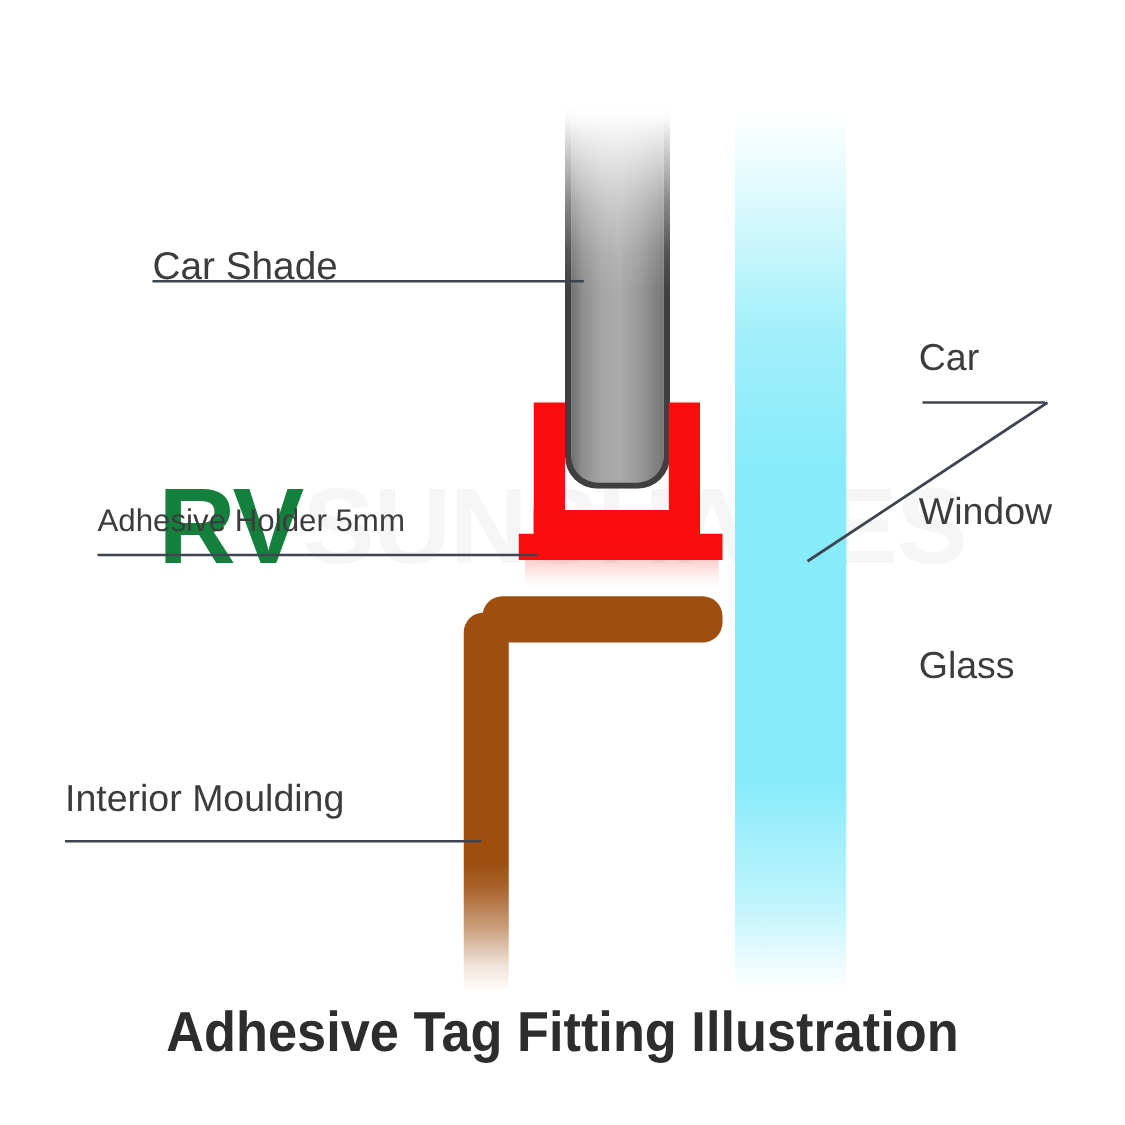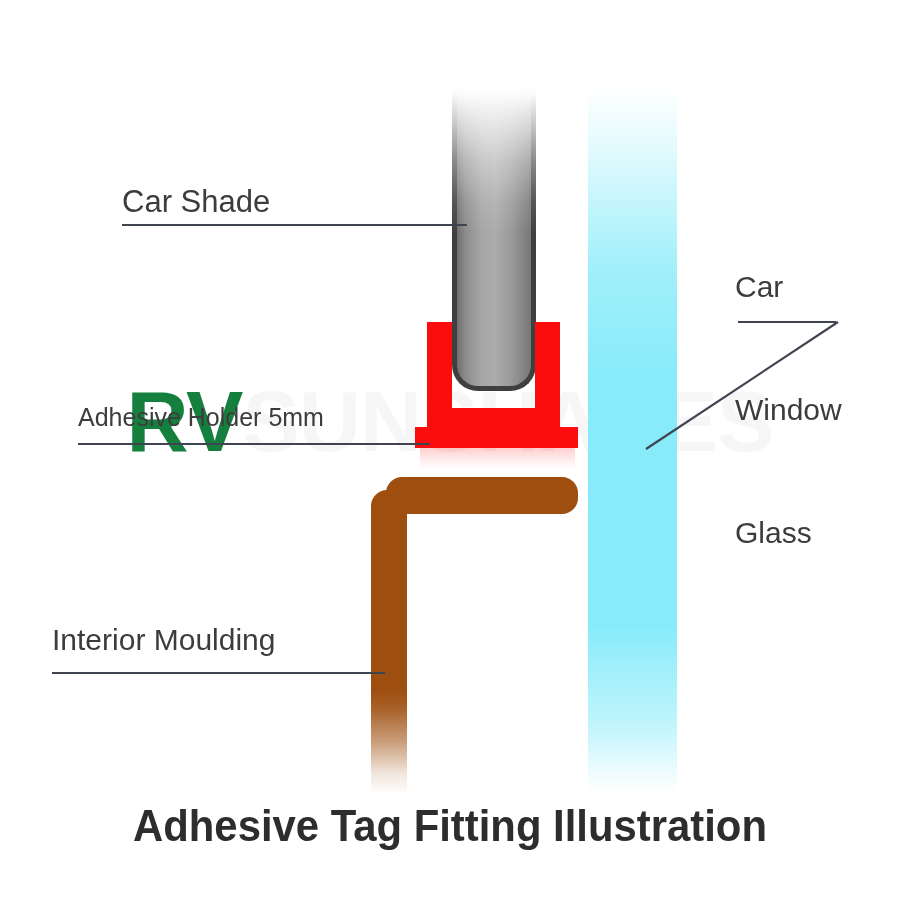--- a/index.html
+++ b/index.html
@@ -176,21 +176,21 @@
 
   
   .label {
     position: absolute;
     color: #3c3c3c;
     font-family: "Liberation Sans", sans-serif;
     white-space: pre;
   }
   .lbl-car-shade {
     left: 122px;
-    top: 185px;
+    top: 196px;
     font-size: 31px;
     line-height: 34px;
   }
   .lbl-adhesive {
     left: 78px;
     top: 404px;
     font-size: 25px;
     line-height: 27px;
   }
   .lbl-moulding {

